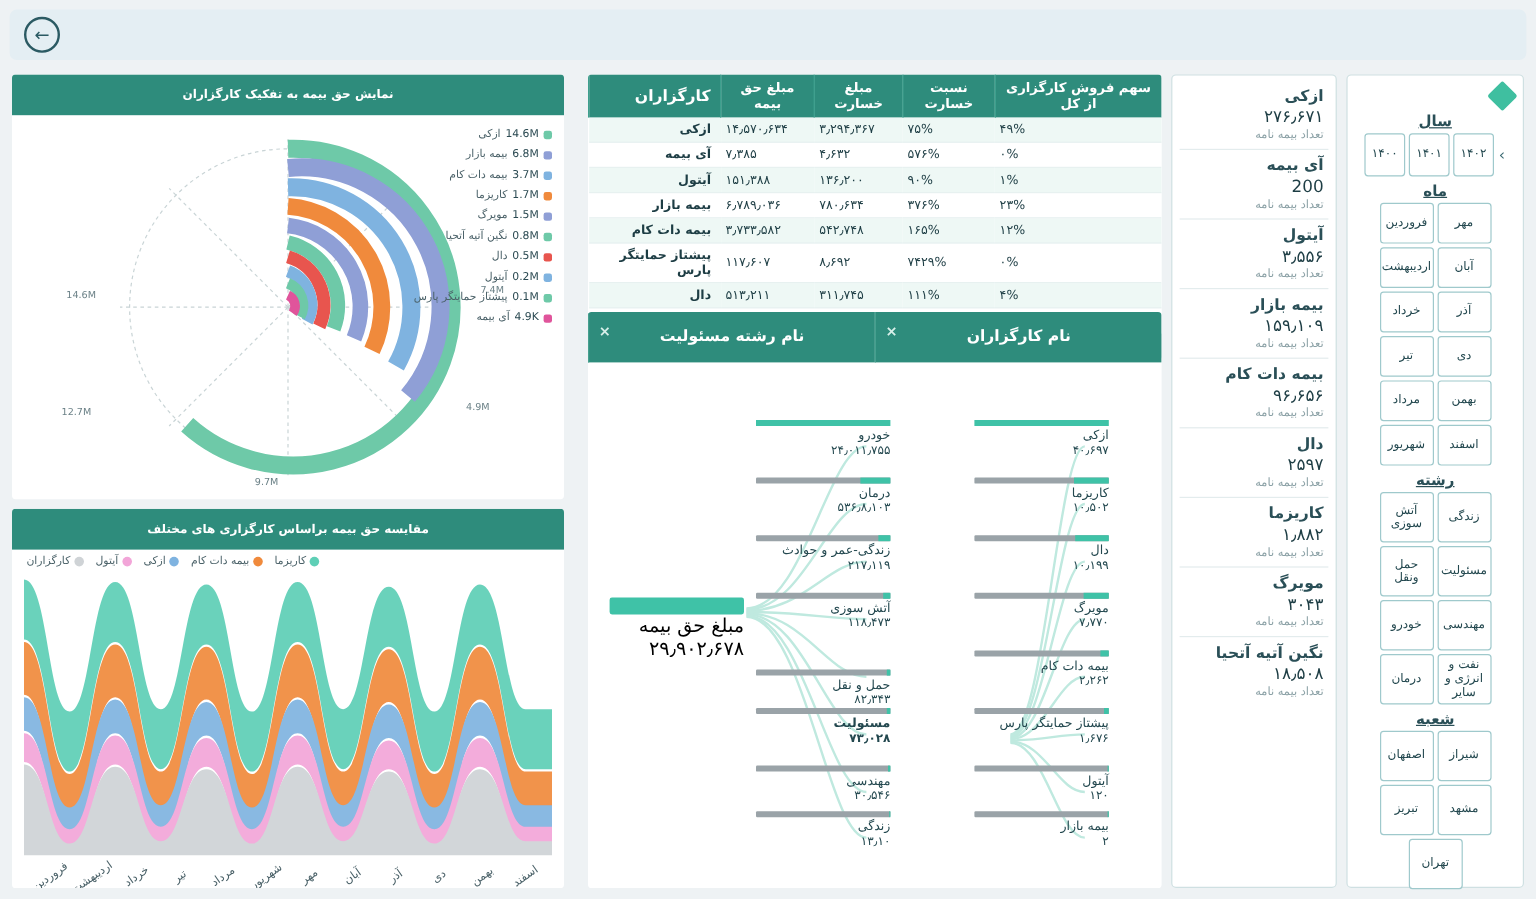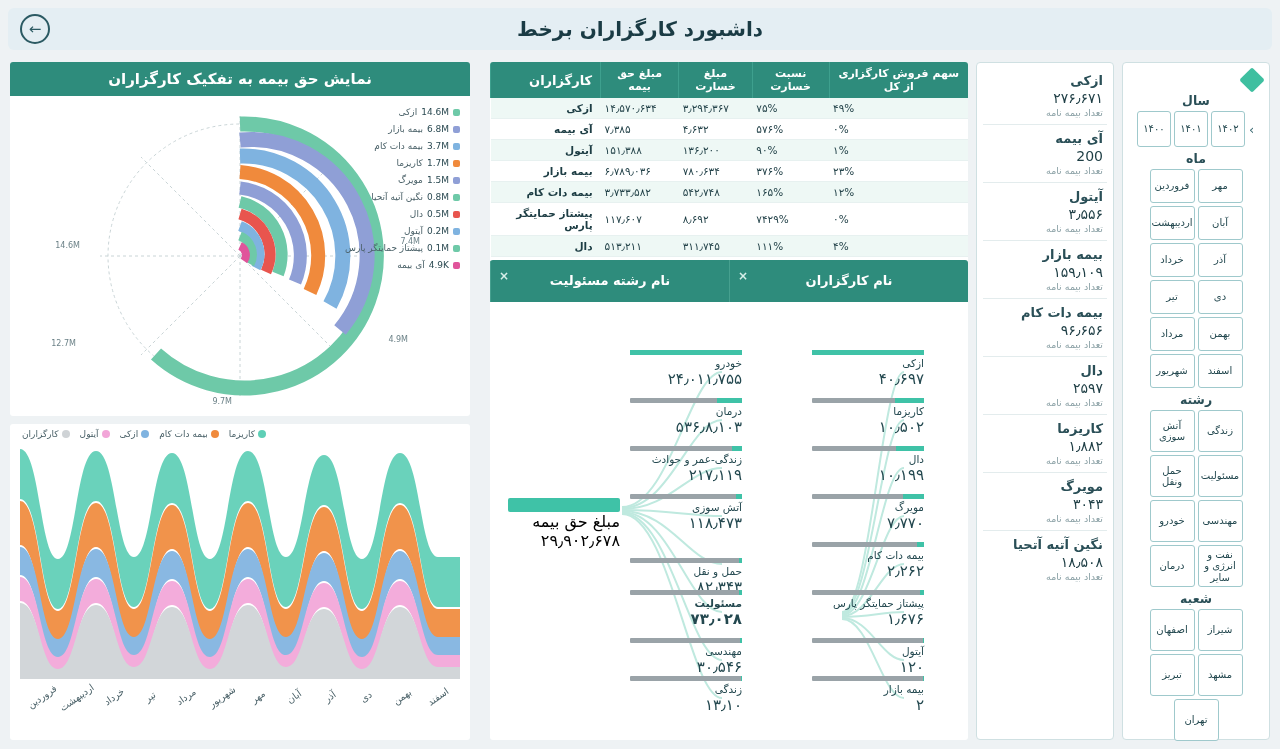--- a/index.html
+++ b/index.html
@@ -35,21 +35,21 @@
     background: #fff; border: 1px solid #cfe0e2; border-radius: 4px;
     padding: 6px 6px 4px;
   }
   .filter-flag {
     width: 18px; height: 18px; margin: 2px 2px 0 0;
     background: #3fbfa0; transform: rotate(45deg);
     border-radius: 2px;
   }
   .filter-group-title {
     text-align: center; font-size: 12.5px; font-weight: bold;
-    color: #2a4f57; margin: 4px 0 3px;
+    color: #2a4f57; margin: 4px 0 3px; text-decoration: underline;
   }
   .chips { display: flex; flex-wrap: wrap; gap: 3px; justify-content: center; }
   .chip {
     width: 45px; height: 34px; border: 1px solid #9fc9cc; border-radius: 3px;
     background: #fff; color: #23484f; font-size: 10px;
     display: flex; align-items: center; justify-content: center;
     cursor: pointer; text-align: center; line-height: 1.15; padding: 1px;
   }
   .chip.w-yr { width: 34px; height: 36px; font-size: 10px;}
   .chip.tall { height: 42px; }
@@ -103,37 +103,37 @@
     border-left: 1px solid #46a08f; line-height: 1.25; text-align: center;
   }
   .tree-x { position: absolute; left: 8px; top: 9px; font-size: 12px; color: #d7efe9; cursor: pointer; }
   .tree-body { position: relative; height: 438px; }
   .node {
     position: absolute; width: 112px;
   }
   .node .bar { height: 5px; background: #9aa3a8; border-radius: 1px; }
   .node .bar i { display: block; height: 5px; background: #3fc2a7; }
   .node .lbl { font-size: 10.5px; color: #23484f; margin-top: 2px; line-height: 1.25; }
-  .node .val { font-size: 15px; color: #23484f; }
+  .node .val { font-size: 10px; color: #23484f; }
   .node.sel .lbl, .node.sel .val { font-weight: bold; }
   .root-node {
     position: absolute; left: 18px; top: 196px; width: 112px;
   }
   .root-node .bar { height: 14px; background: #3fc2a7; border-radius: 2px; }
   .tree-svg { position: absolute; inset: 0; width: 100%; height: 100%; pointer-events: none; }
 
   
   .radial-card {
     position: absolute; top: 62px; left: 10px; width: 460px; height: 354px;
     background: #fff; border-radius: 3px; overflow: hidden;
   }
   .card-title {
     height: 34px; background: #2e8c7c; color: #fff;
     display: flex; align-items: center; justify-content: center;
-    font-size: 15px; font-weight: bold;
+    font-size: 10px; font-weight: bold;
   }
   .radial-body { position: relative; height: 320px; }
   .legend-list {
     position: absolute; right: 10px; top: 8px; font-size: 9px; color: #4a6168;
     line-height: 1.0;
   }
   .legend-list div { display: flex; align-items: center; gap: 4px; height: 17px; justify-content: flex-start;}
   .legend-list .sw { width: 7px; height: 7px; border-radius: 2px; display: inline-block; }
   .legend-list .v { color: #2b4a52; }
 
@@ -156,21 +156,20 @@
 </style>
 </head>
 <body>
 
 <div class="page">
 
   <div class="header">
     <div class="back-btn">
       <span>←</span>
     </div>
-    <div class="header-title">داشبورد کارگزاران برخط</div>
   </div>
 
   <div class="filters">
     <div class="filter-flag"></div>
 
     <div class="filter-group-title">سال</div>
     <div class="year-row">
       <span class="arrow-more">›</span>
       <div class="chip w-yr">۱۴۰۲</div>
       <div class="chip w-yr">۱۴۰۱</div>
@@ -582,20 +581,21 @@
         <div>
             <span class="sw" style="background:#e0549b"></span>
             <span class="v">4.9K</span>
             <span>آی بیمه</span>
           </div>
       </div>
     </div>
   </div>
 
   <div class="ribbon-card">
+    <div class="card-title">مقایسه حق بیمه براساس کارگزاری های مختلف</div>
     <div class="ribbon-legend">
       <div>
           <span class="sw" style="background:#cfd3d6"></span>
           <span>کارگزاران</span>
         </div>
       <div>
           <span class="sw" style="background:#f2a5d8"></span>
           <span>آیتول</span>
         </div>
       <div>

